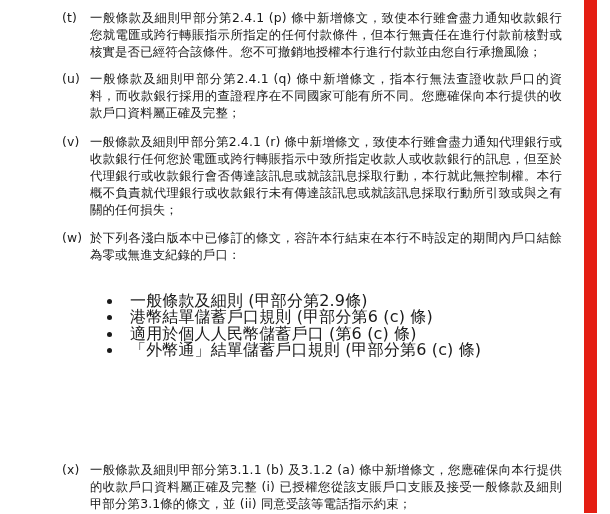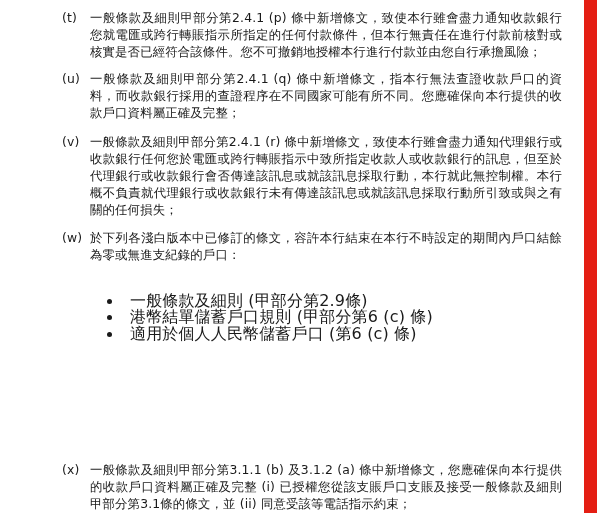--- a/index.html
+++ b/index.html
@@ -96,20 +96,21 @@
 
   <div class="clause" style="top:229px;">
     <div class="label">(w)</div>
     <div class="body">於下列各淺白版本中已修訂的條文，容許本行結束在本行不時設定的期間內戶口結餘為零或無進支紀錄的戶口：</div>
   </div>
 
   <ul class="bullets">
     <li><span class="dot"></span><span>一般條款及細則 (甲部分第2.9條)</span></li>
     <li><span class="dot"></span><span>港幣結單儲蓄戶口規則 (甲部分第6 (c) 條)</span></li>
     <li><span class="dot"></span><span>適用於個人人民幣儲蓄戶口 (第6 (c) 條)</span></li>
+    <li><span class="dot"></span><span>「外幣通」結單儲蓄戶口規則 (甲部分第6 (c) 條)</span></li>
   </ul>
 
   <div class="clause" style="top:461px;">
     <div class="label">(x)</div>
     <div class="body">一般條款及細則甲部分第3.1.1 (b) 及3.1.2 (a) 條中新增條文，您應確保向本行提供的收款戶口資料屬正確及完整 (i) 已授權您從該支賬戶口支賬及接受一般條款及細則甲部分第3.1條的條文，並 (ii) 同意受該等電話指示約束；</div>
   </div>
 
   <div class="red-bar"></div>
 </div>
 

